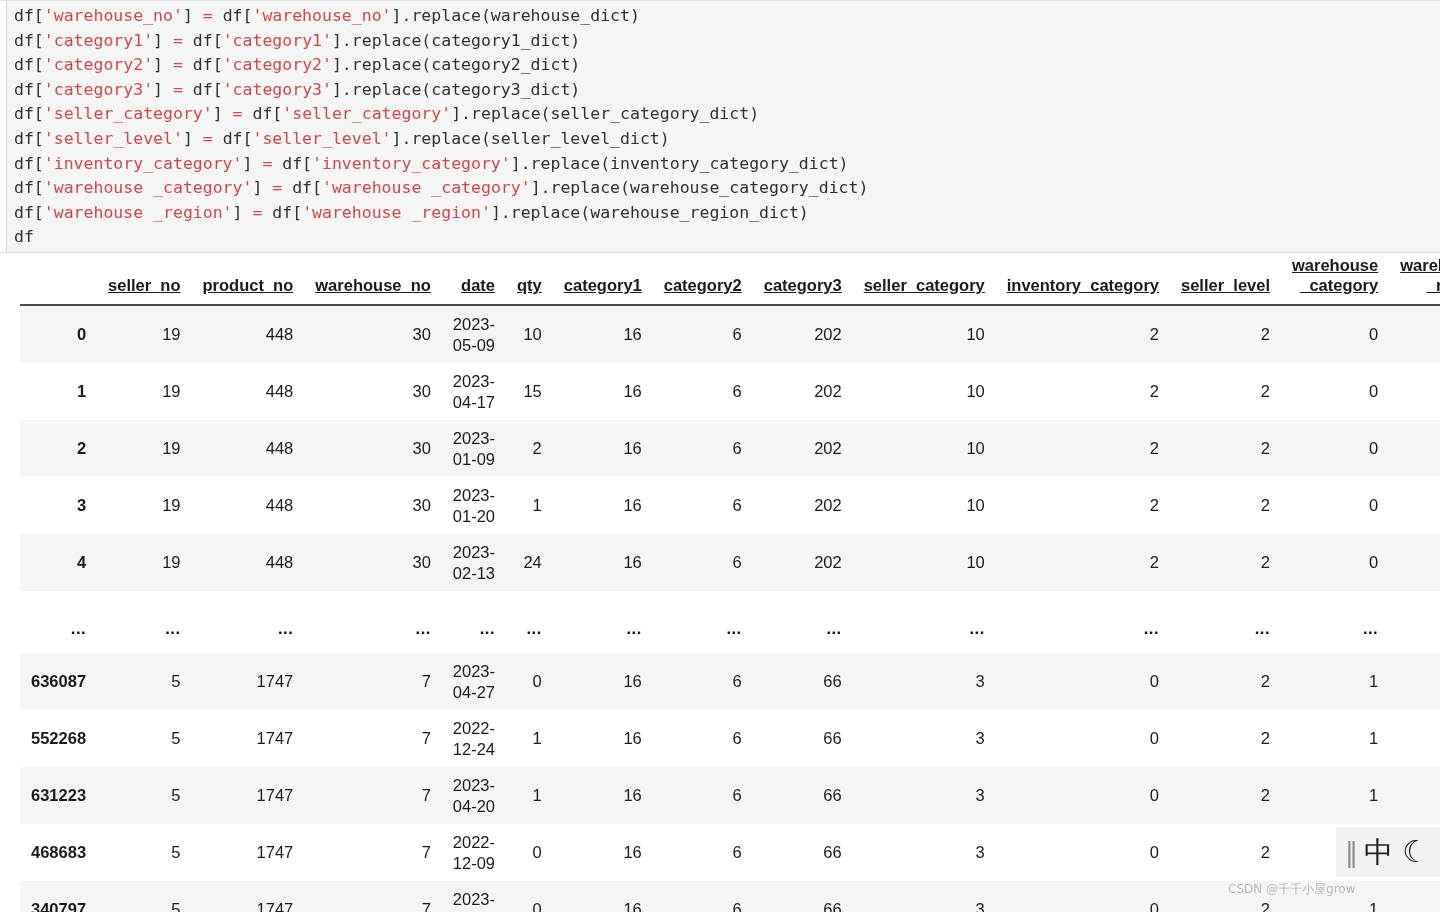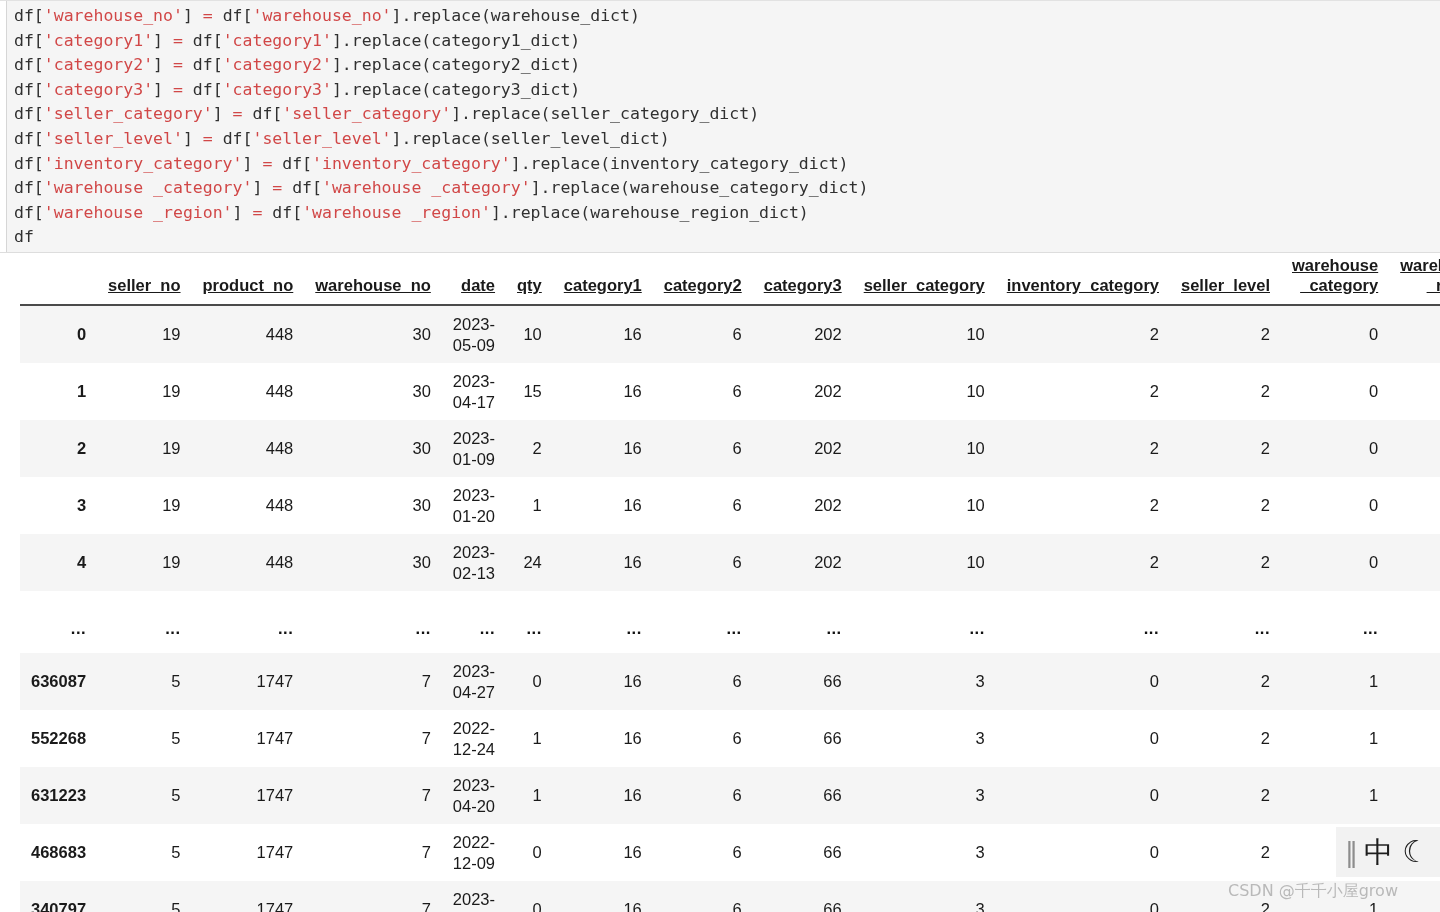--- a/index.html
+++ b/index.html
@@ -157,21 +157,21 @@
     line-height: 1;
     font-family: "DejaVu Sans", sans-serif;
   }
 
   
   #watermark {
     position: absolute;
     left: 1228px;
     top: 881px;
     color: #b9b9b9;
-    font-size: 16px;
+    font-size: 12px;
     font-family: "DejaVu Sans", sans-serif;
     white-space: nowrap;
     pointer-events: none;
   }
 </style>
 </head>
 <body>
 
 <div id="code-cell">
   <div class="code-lines"><span class="ln"><span>df[</span><span class="str">'warehouse_no'</span><span>] </span><span class="op">=</span><span> df[</span><span class="str">'warehouse_no'</span><span>].replace(warehouse_dict)</span></span><span class="ln"><span>df[</span><span class="str">'category1'</span><span>] </span><span class="op">=</span><span> df[</span><span class="str">'category1'</span><span>].replace(category1_dict)</span></span><span class="ln"><span>df[</span><span class="str">'category2'</span><span>] </span><span class="op">=</span><span> df[</span><span class="str">'category2'</span><span>].replace(category2_dict)</span></span><span class="ln"><span>df[</span><span class="str">'category3'</span><span>] </span><span class="op">=</span><span> df[</span><span class="str">'category3'</span><span>].replace(category3_dict)</span></span><span class="ln"><span>df[</span><span class="str">'seller_category'</span><span>] </span><span class="op">=</span><span> df[</span><span class="str">'seller_category'</span><span>].replace(seller_category_dict)</span></span><span class="ln"><span>df[</span><span class="str">'seller_level'</span><span>] </span><span class="op">=</span><span> df[</span><span class="str">'seller_level'</span><span>].replace(seller_level_dict)</span></span><span class="ln"><span>df[</span><span class="str">'inventory_category'</span><span>] </span><span class="op">=</span><span> df[</span><span class="str">'inventory_category'</span><span>].replace(inventory_category_dict)</span></span><span class="ln"><span>df[</span><span class="str">'warehouse _category'</span><span>] </span><span class="op">=</span><span> df[</span><span class="str">'warehouse _category'</span><span>].replace(warehouse_category_dict)</span></span><span class="ln"><span>df[</span><span class="str">'warehouse _region'</span><span>] </span><span class="op">=</span><span> df[</span><span class="str">'warehouse _region'</span><span>].replace(warehouse_region_dict)</span></span><span class="ln"><span>df</span></span></div>

